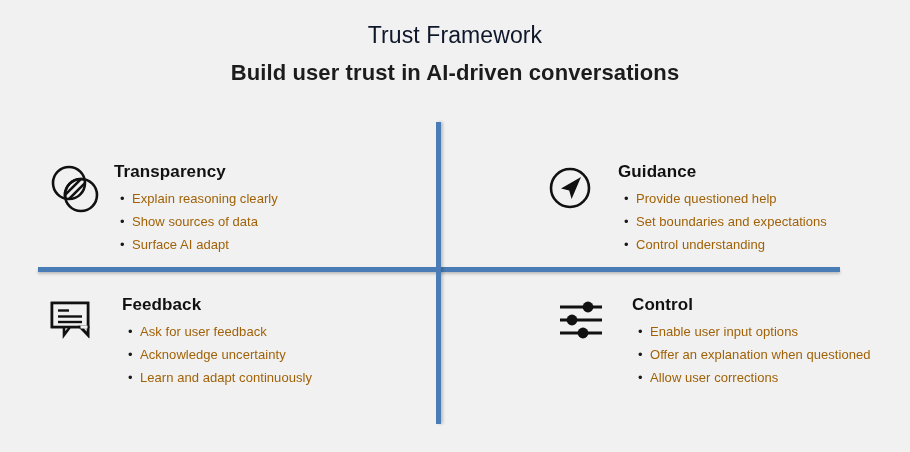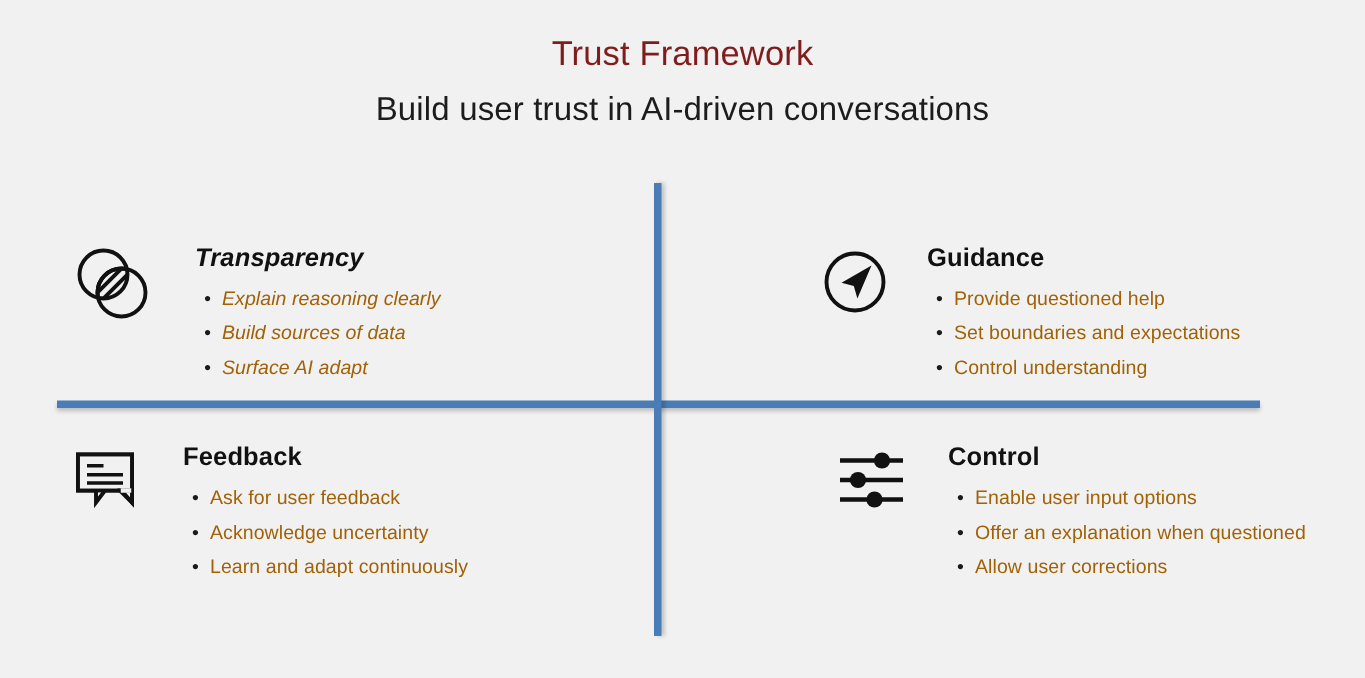--- a/index.html
+++ b/index.html
@@ -27,27 +27,27 @@
   .title-block {
     position: absolute;
     top: 20px;
     left: 0;
     width: 910px;
     text-align: center;
   }
   .title {
     font-size: 23px;
     font-weight: 400;
-    color: #7f1d1d;
+    color: #0f172a;
     line-height: 30px;
     letter-spacing: 0.1px;
   }
   .subtitle {
     font-size: 22px;
-    font-weight: 400;
+    font-weight: 700;
     color: #1c1c1c;
     line-height: 30px;
     margin-top: 8px;
     letter-spacing: 0.1px;
   }
 
   
   .axis-h {
     position: absolute;
     left: 38px;
@@ -117,21 +117,21 @@
     content: "\2022";
     position: absolute;
     left: 0;
     top: 0;
     font-size: 13px;
     line-height: 23px;
     color: #1a1a1a;
   }
 
   
-  .q-tl .q-body { margin-left: 20px; font-style: italic; }
+  .q-tl .q-body { margin-left: 4px; }
   .q-tr .q-body { margin-left: 12px; }
   .q-bl .q-body { margin-left: 16px; }
   .q-br .q-body { margin-left: 16px; }
   .q-tl .q-list, .q-tr .q-list, .q-bl .q-list, .q-br .q-list { padding-left: 6px; }
 
   svg { display: block; }
 </style>
 </head>
 <body>
 
@@ -176,21 +176,21 @@
               </g>
             </g>
           </g>
         </svg>
       </span>
     </div>
     <div class="q-body">
       <div class="q-title">Transparency</div>
       <ul class="q-list">
         <li>Explain reasoning clearly</li>
-        <li>Build sources of data</li>
+        <li>Show sources of data</li>
         <li>Surface AI adapt</li>
       </ul>
     </div>
   </div>
 
   <div class="quad q-tr">
     <div class="icon-wrap">
       <span>
         <svg width="52" height="52" viewBox="0 0 52 52">
           <circle cx="26" cy="26" r="19" fill="none" stroke="#111111" stroke-width="2.6"></circle>

